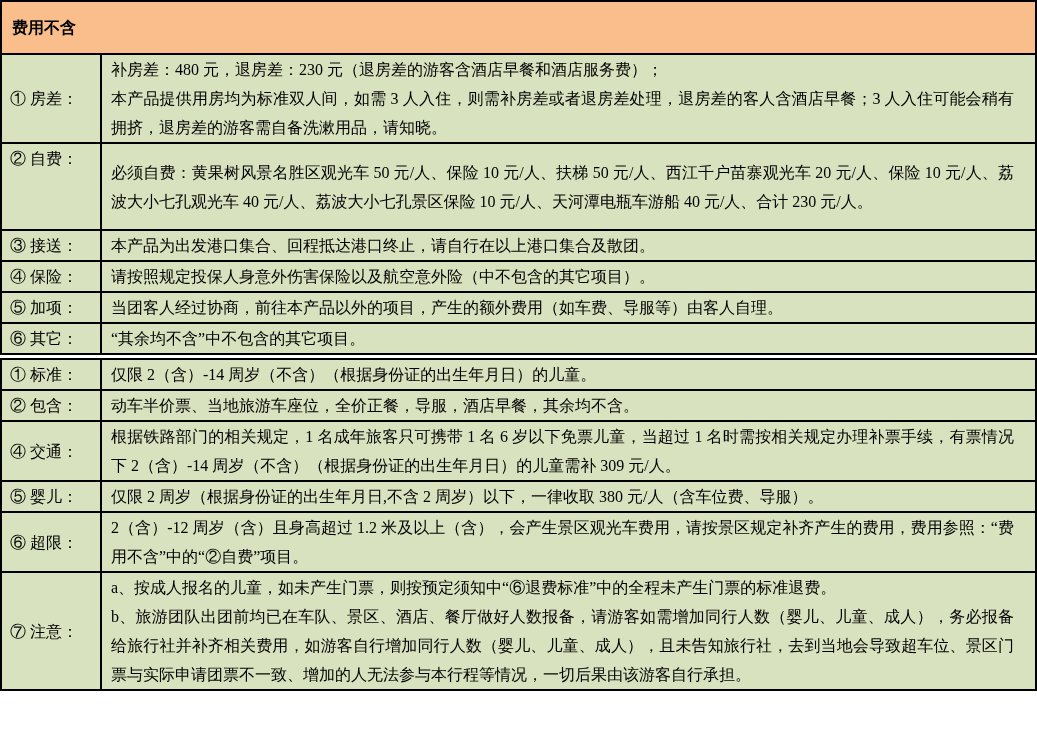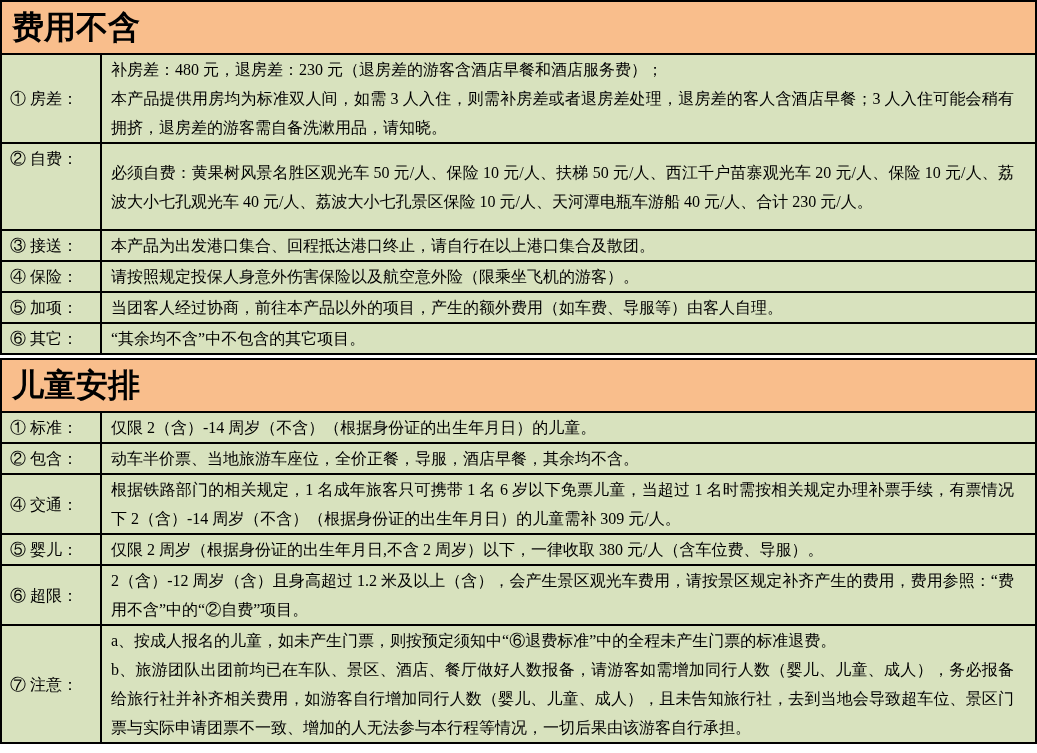--- a/index.html
+++ b/index.html
@@ -24,21 +24,21 @@
   td {
     border: 2px solid var(--border, #000000);
     background: var(--cell-bg, #D8E2BE);
     vertical-align: middle;
     font-size: 16px;
     line-height: 29px;
   }
   td.hdr {
     background: var(--header-bg, #F9BE8C);
     height: 51px;
-    font-size: 32px;
+    font-size: 16px;
     font-weight: bold;
     line-height: 51px;
     padding: 0 6px 0 10px;
     vertical-align: middle;
   }
   td.lbl {
     padding: 0 16px 0 8px;
     white-space: nowrap;
   }
   td.cnt {
@@ -84,21 +84,21 @@
       </tr>
       <tr>
         <td class="lbl">③ 接送：</td>
         <td class="cnt h1">
           <div>本产品为出发港口集合、回程抵达港口终止，请自行在以上港口集合及散团。</div>
         </td>
       </tr>
       <tr>
         <td class="lbl">④ 保险：</td>
         <td class="cnt h1">
-          <div>请按照规定投保人身意外伤害保险以及航空意外险（限乘坐飞机的游客）。</div>
+          <div>请按照规定投保人身意外伤害保险以及航空意外险（中不包含的其它项目）。</div>
         </td>
       </tr>
       <tr>
         <td class="lbl">⑤ 加项：</td>
         <td class="cnt h1">
           <div>当团客人经过协商，前往本产品以外的项目，产生的额外费用（如车费、导服等）由客人自理。</div>
         </td>
       </tr>
       <tr>
         <td class="lbl">⑥ 其它：</td>
@@ -110,23 +110,20 @@
   </table>
 
   <div class="gap"></div>
 
   <table class="sec">
     <colgroup>
         <col class="c-label">
         <col class="c-content">
       </colgroup>
     <tbody>
-      <tr>
-        <td class="hdr" colspan="2">儿童安排</td>
-      </tr>
       <tr>
         <td class="lbl">① 标准：</td>
         <td class="cnt h1">
           <div>仅限 2（含）-14 周岁（不含）（根据身份证的出生年月日）的儿童。</div>
         </td>
       </tr>
       <tr>
         <td class="lbl">② 包含：</td>
         <td class="cnt h1">
           <div>动车半价票、当地旅游车座位，全价正餐，导服，酒店早餐，其余均不含。</div>

